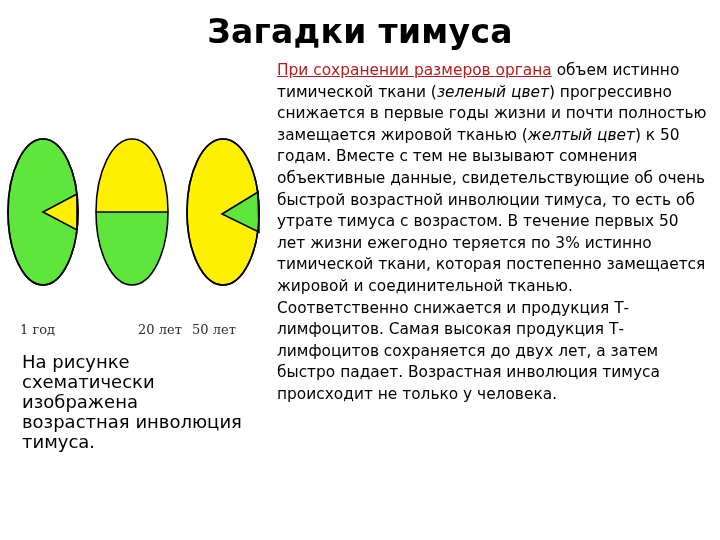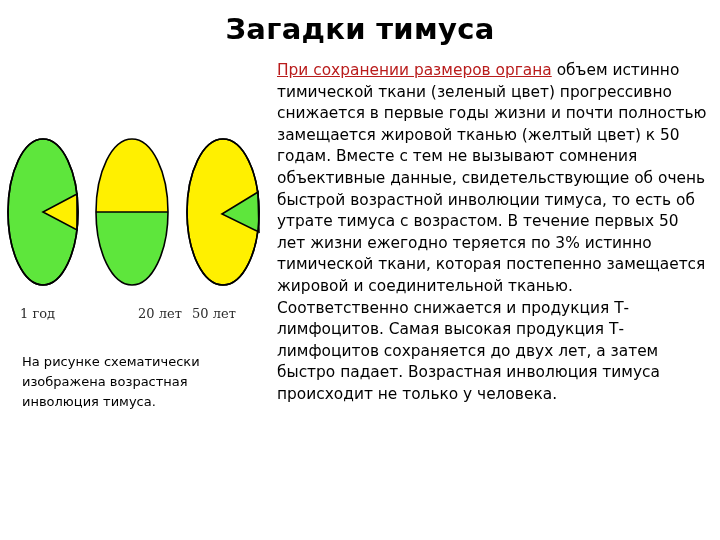--- a/index.html
+++ b/index.html
@@ -19,21 +19,21 @@
 
   
   #slide-title {
     position: absolute;
     left: 0;
     top: 12px;
     width: 720px;
     text-align: center;
     font-family: "DejaVu Sans", "Liberation Sans", sans-serif;
     font-weight: bold;
-    font-size: 29px;
+    font-size: 33px;
     letter-spacing: 0.3px;
     color: #000000;
     white-space: nowrap;
   }
 
   
   #diagram {
     position: absolute;
     left: 0;
     top: 130px;
@@ -55,38 +55,38 @@
   
   #age-labels {
     position: absolute;
     left: 0;
     top: 306px;
     width: 268px;
     height: 22px;
   }
   .age-label {
     position: absolute;
-    top: 0;
+    top: 16px;
     font-family: "DejaVu Serif", "Liberation Serif", serif;
     font-size: 13px;
     color: #2b2b2b;
     white-space: nowrap;
   }
   #age-label-1 { left: 20px; }
   #age-label-2 { left: 105px; margin-left: 33px; }
   #age-label-3 { left: 192px; }
 
   
   #figure-caption {
     position: absolute;
     left: 22px;
     top: 352px;
     width: 220px;
     font-family: "DejaVu Sans", "Liberation Sans", sans-serif;
-    font-size: 13px;
+    font-size: 18px;
     line-height: 20px;
     color: #000000;
   }
 
   
   #body-text {
     position: absolute;
     left: 277px;
     top: 60px;
     width: 432px;
@@ -97,20 +97,21 @@
   }
   #body-text p {
     margin: 0;
     padding: 0;
   }
   .link-phrase {
     color: #b91c1c;
     text-decoration: underline;
   }
   .italic-phrase {
+    font-style: italic;
   }
 </style>
 </head>
 <body>
 
 <div id="slide-title">Загадки тимуса</div>
 
 <div id="diagram">
 
   <div class="organ" id="organ-1-year">

